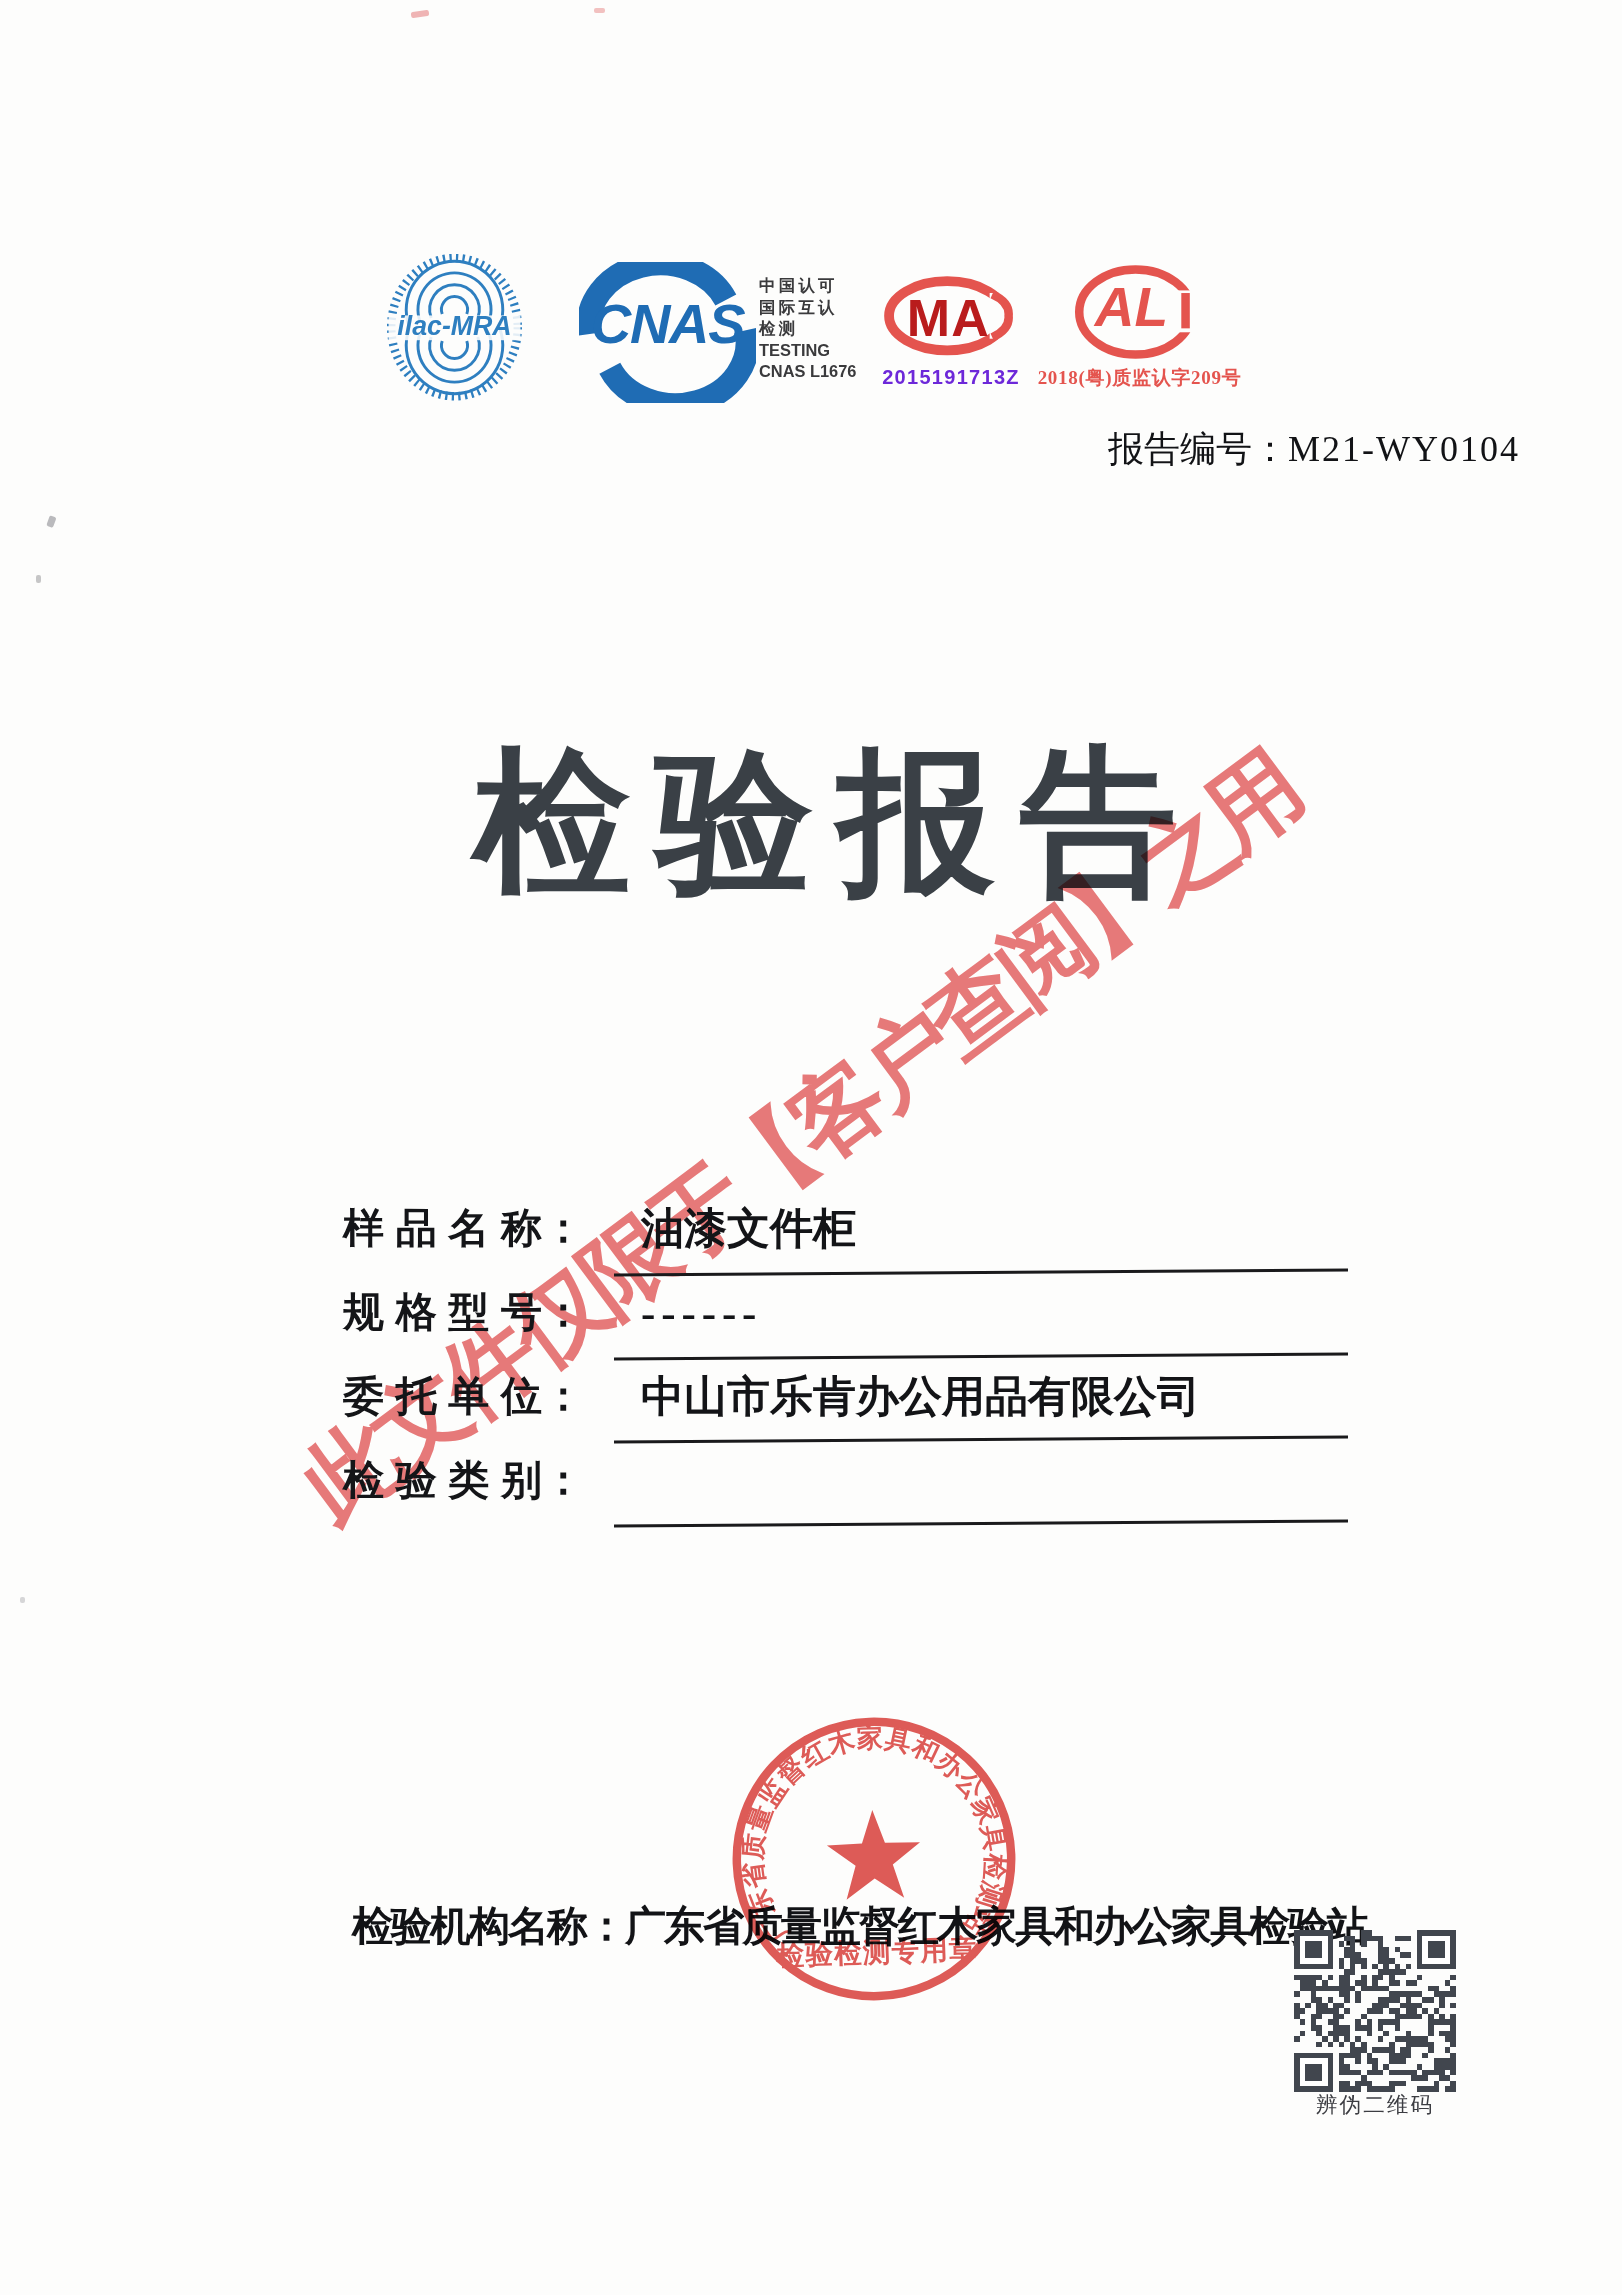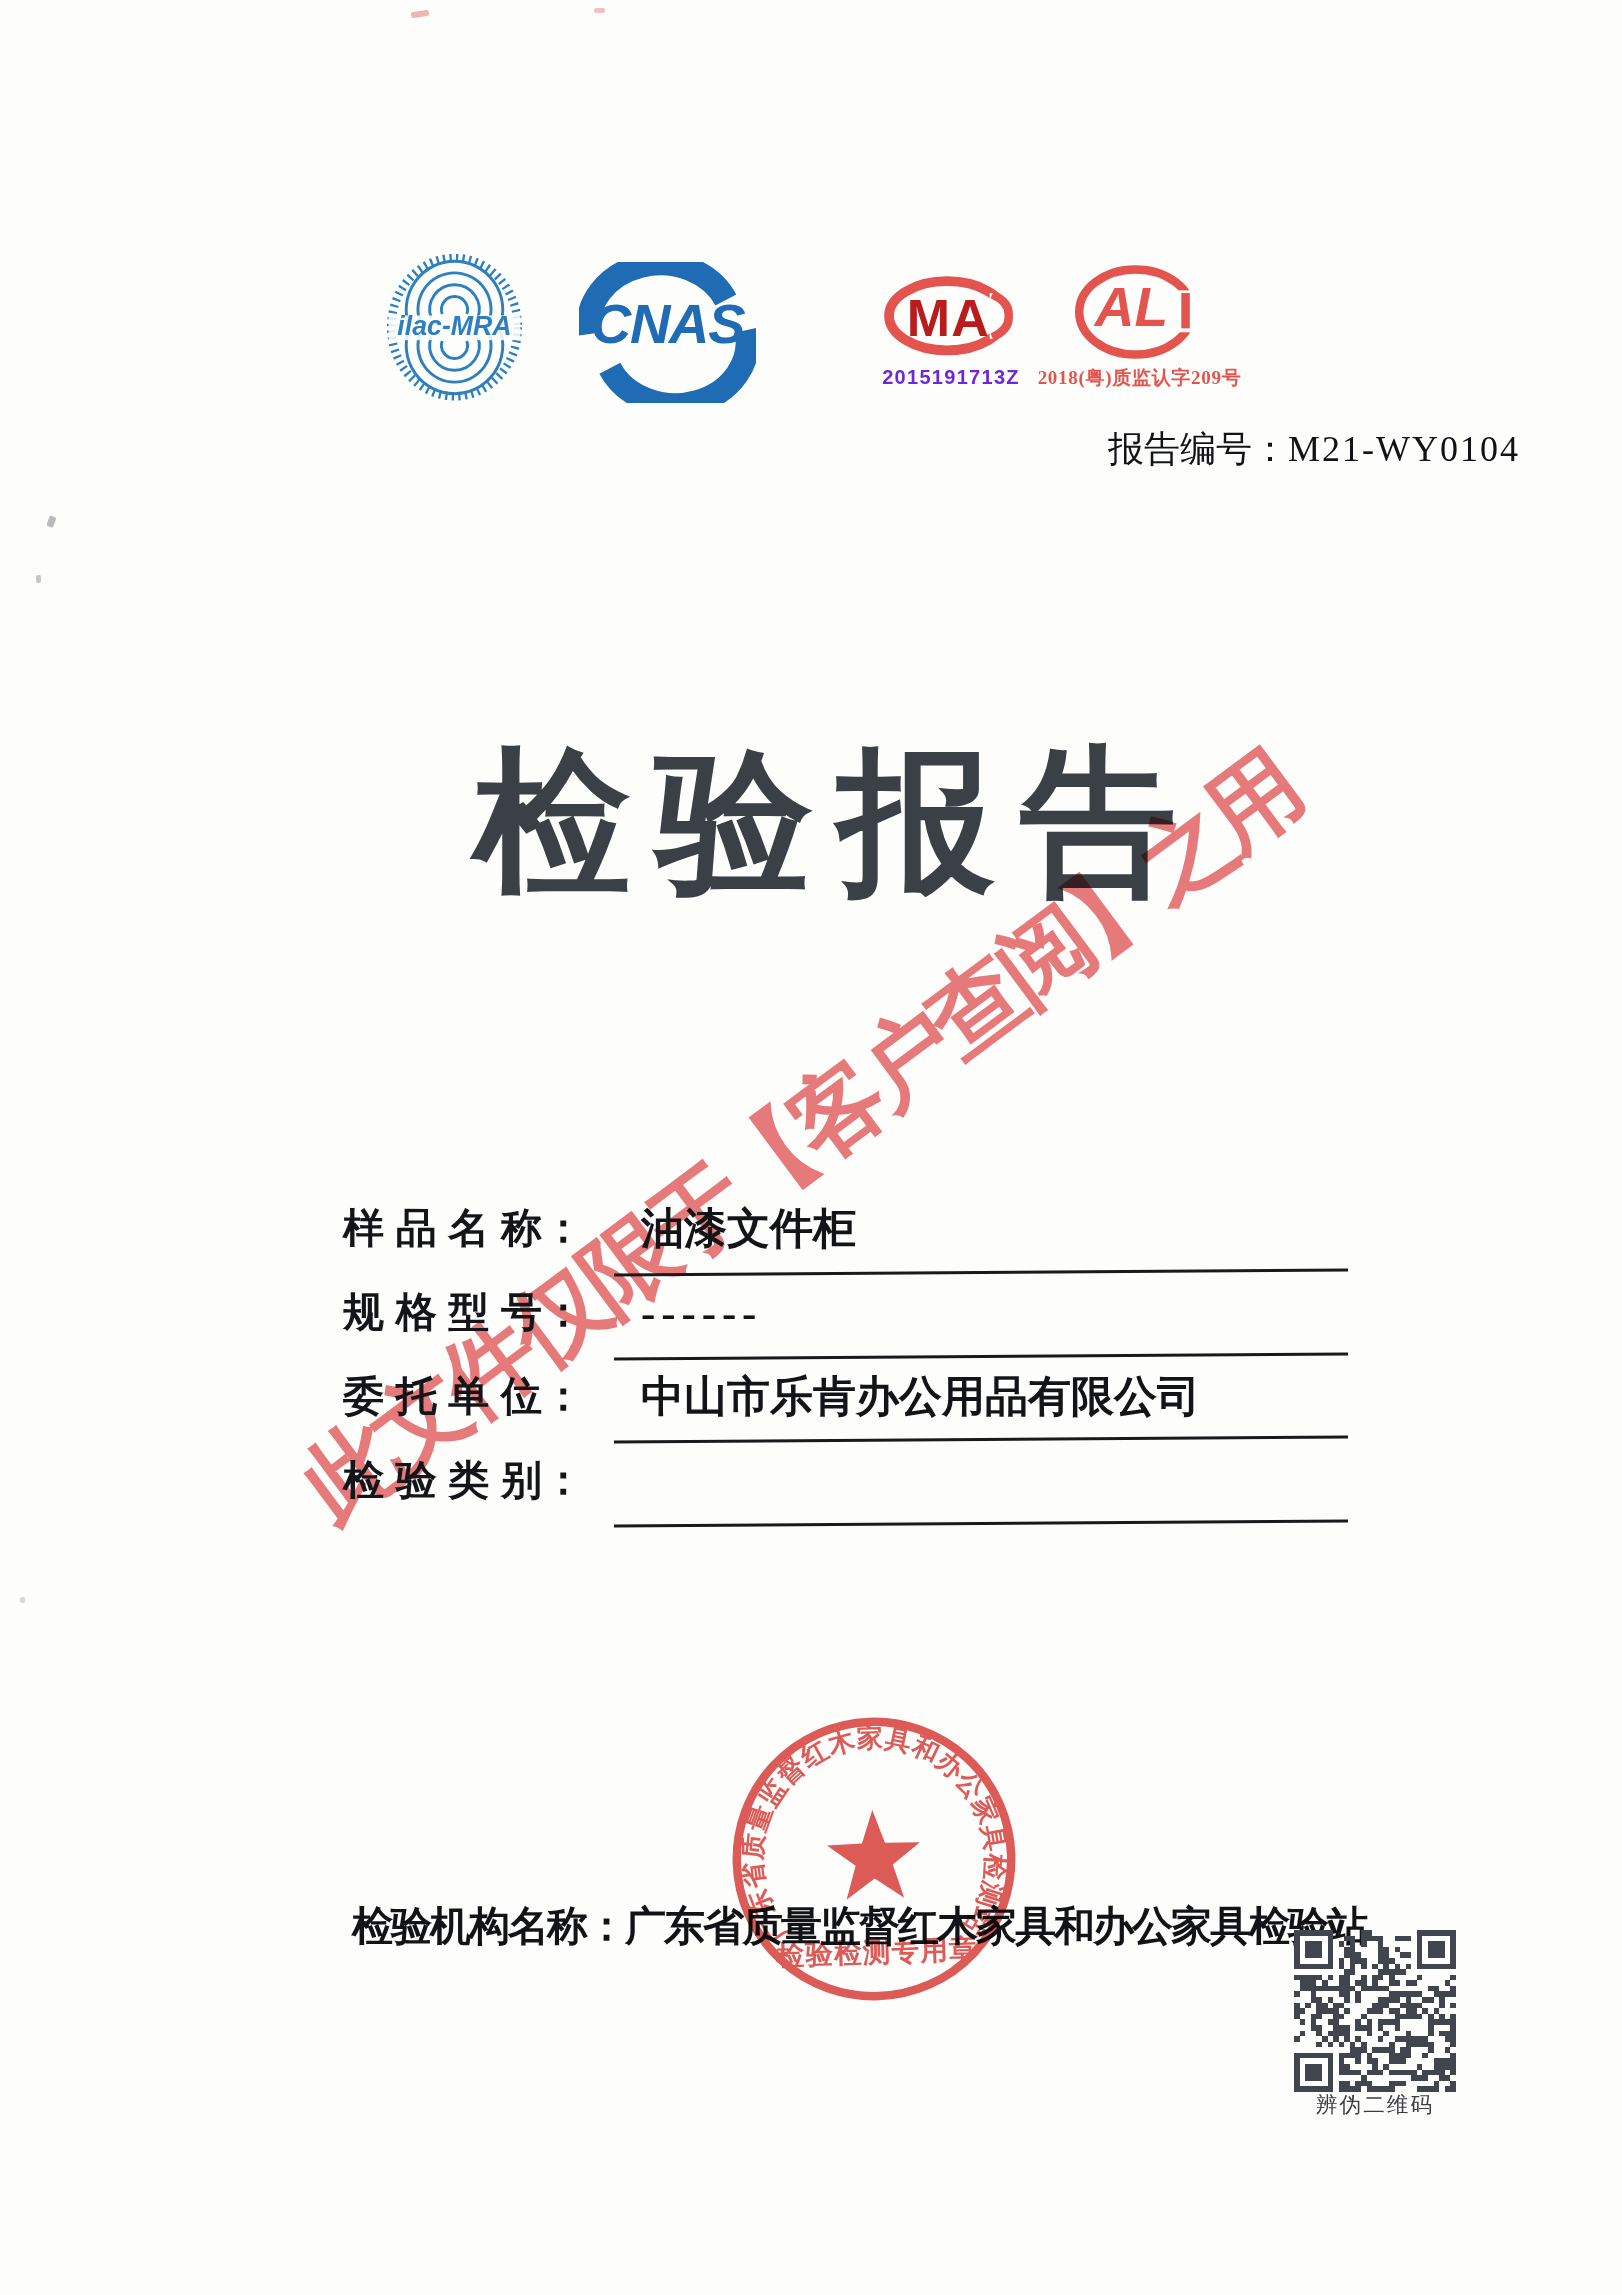--- a/index.html
+++ b/index.html
@@ -122,20 +122,27 @@
     </g>
     <rect x="4" y="94" width="202" height="38" fill="#fdfdfc" opacity="0.88"></rect>
     <text x="105" y="124" text-anchor="middle" font-family="Liberation Sans, DejaVu Sans, sans-serif" font-size="41" font-weight="700" font-style="italic" fill="#2e7fc0">ilac-MRA</text>
   </svg>
 
   <svg class="logo-svg cnas-box" viewBox="0 0 270 215">
     <path d="M 15 110 A 110 96 0 0 1 224 58" fill="none" stroke="#1f6cb4" stroke-width="36"></path>
     <path d="M 255 104 A 110 96 0 0 1 47 162" fill="none" stroke="#1f6cb4" stroke-width="36"></path>
   </svg>
   <div class="cnas-word">CNAS</div>
+  <div class="cnas-info">
+    <div class="cjk">中国认可</div>
+    <div class="cjk">国际互认</div>
+    <div class="cjk">检测</div>
+    <div>TESTING</div>
+    <div>CNAS L1676</div>
+  </div>
 
   <svg class="logo-svg cma-box" viewBox="0 0 200 124">
     <ellipse cx="98" cy="61" rx="89" ry="53" fill="none" stroke="#e4544e" stroke-width="15"></ellipse>
     <rect x="163" y="26" width="37" height="70" fill="#fdfdfc"></rect>
     <path d="M 167 28 Q 194 40 192 61 Q 194 82 167 94" fill="none" stroke="#e4544e" stroke-width="13"></path>
   </svg>
   <div class="cma-word">MA</div>
   <div class="cma-number">2015191713Z</div>
 
   <svg class="logo-svg cal-box" viewBox="0 0 188 146">

